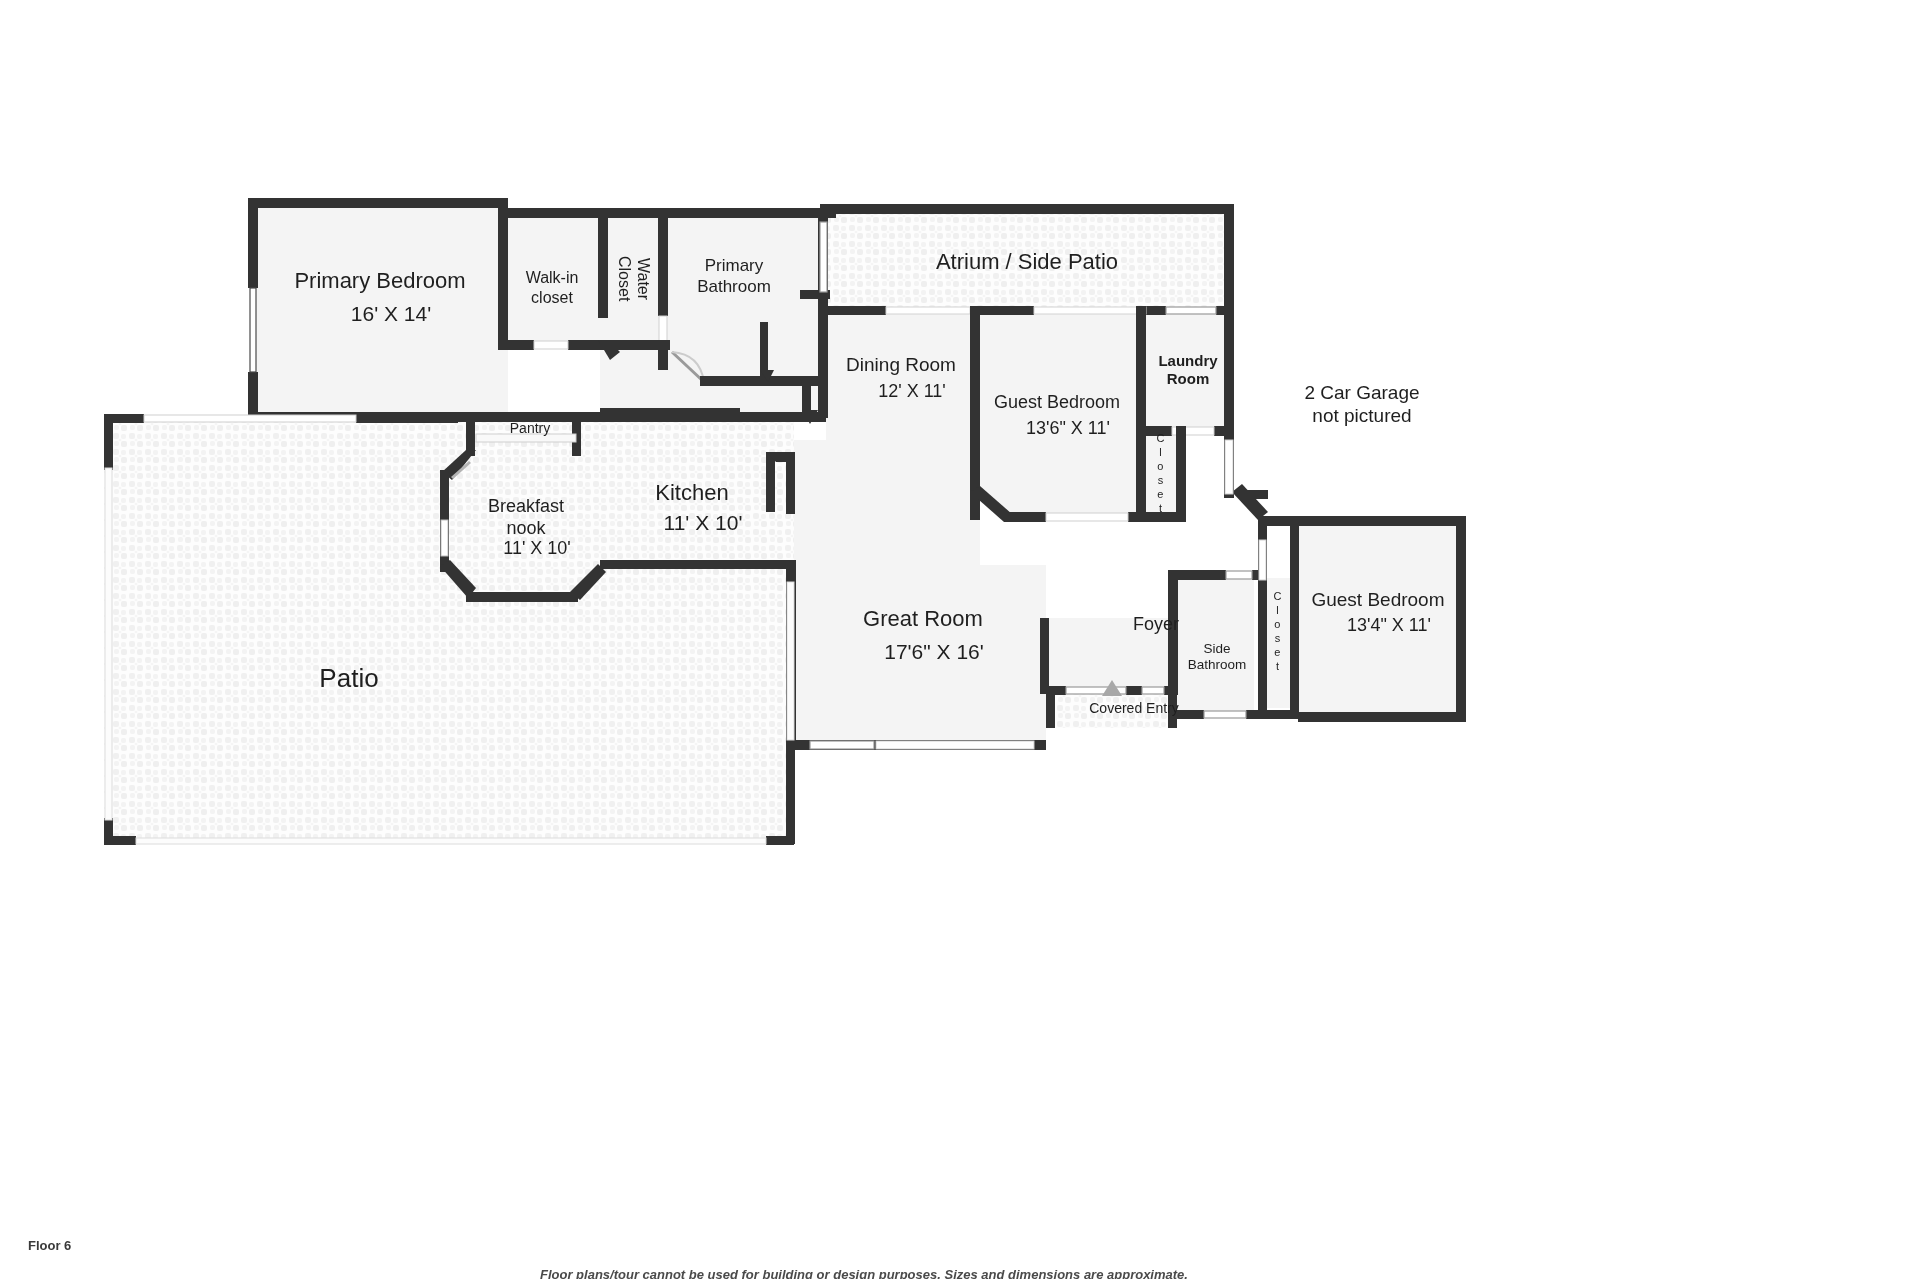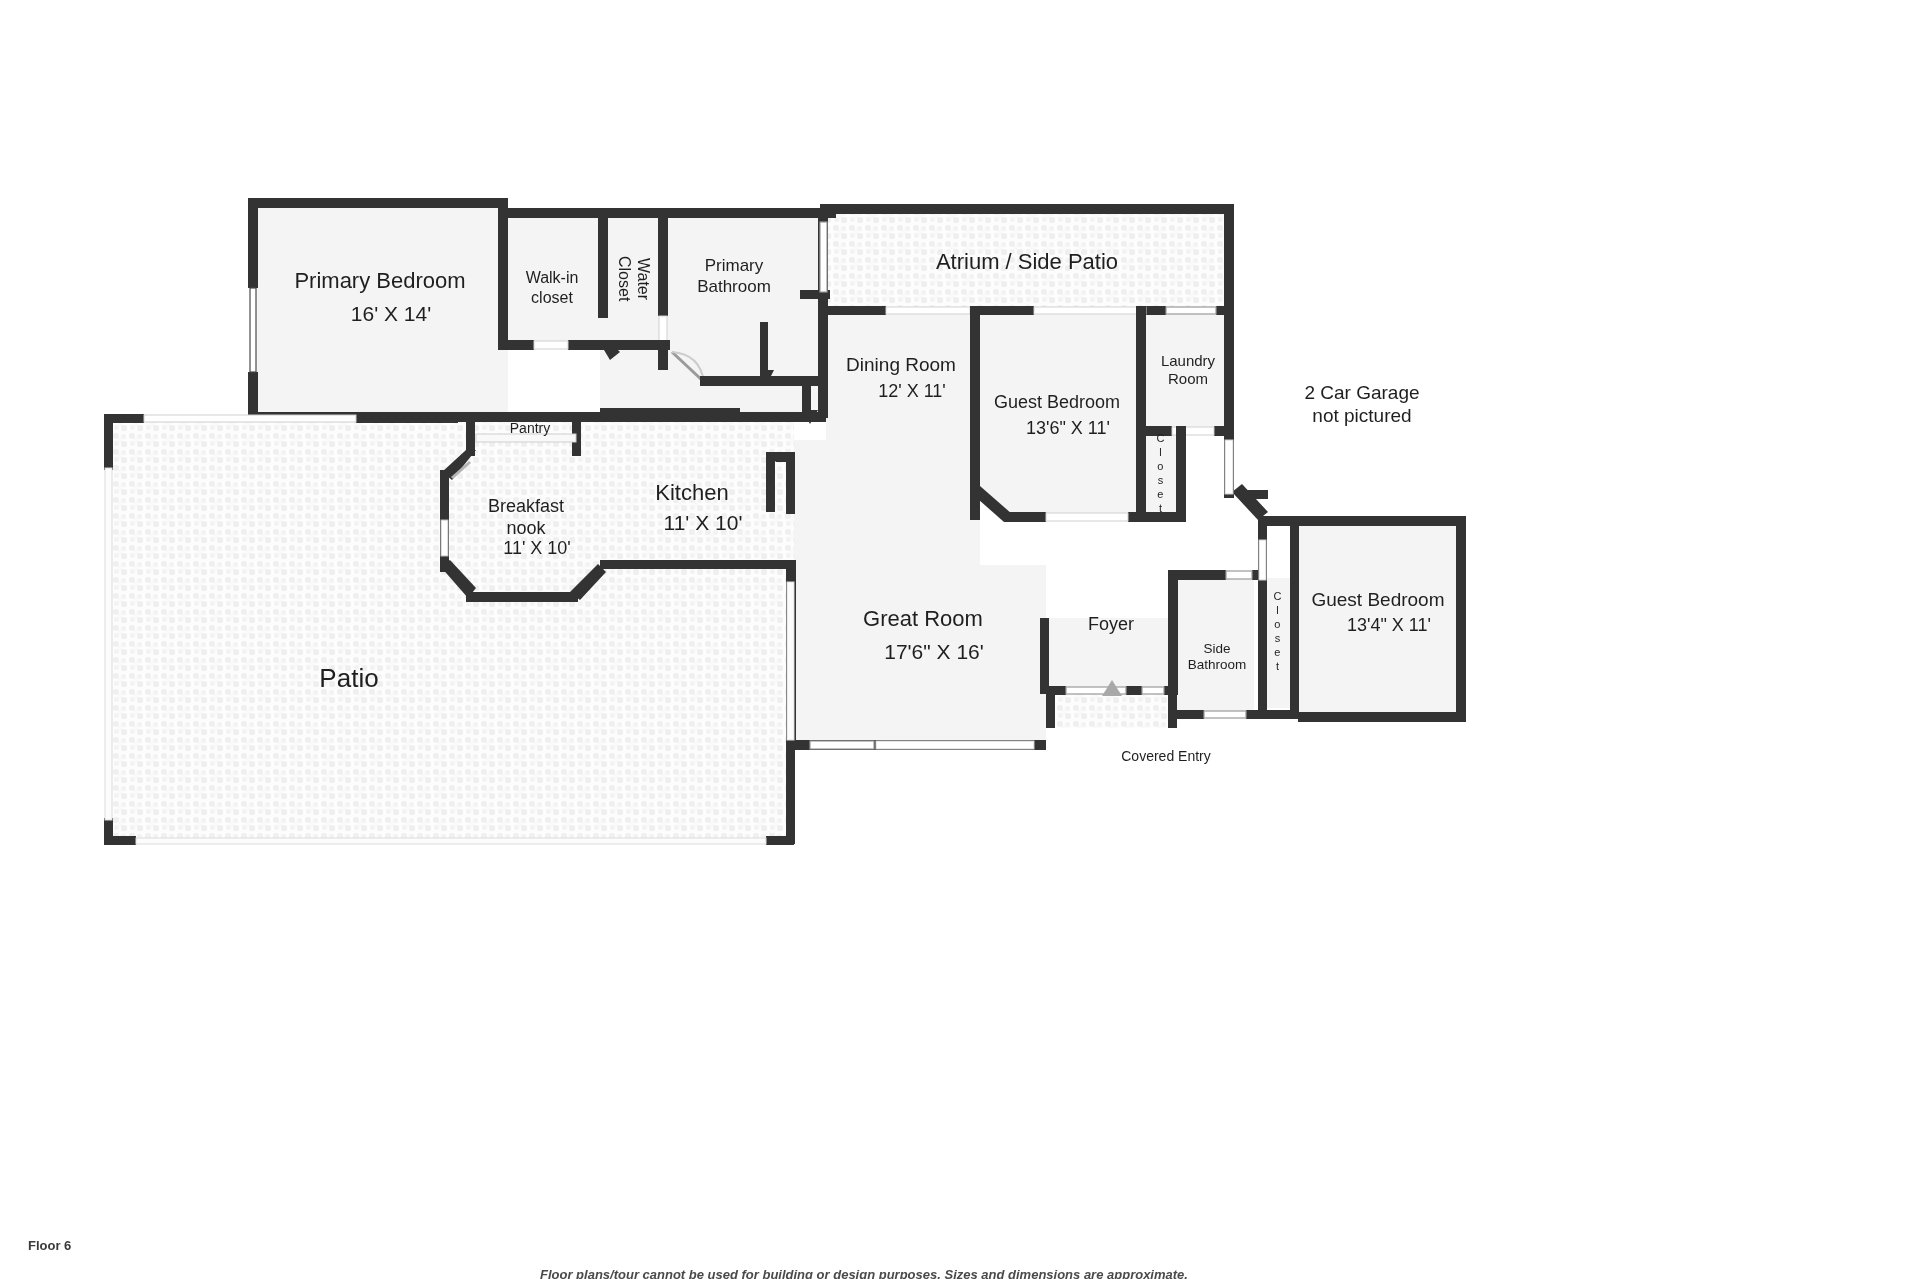--- a/index.html
+++ b/index.html
@@ -243,21 +243,21 @@
 Bathroom</div>
 
 <div class="label lname" style="left:862px;top:249px;width:330px;">Atrium / Side Patio</div>
 
 <div class="label lname" style="left:824px;top:353px;width:154px;font-size:19px;">Dining Room</div>
 <div class="label ldim" style="left:824px;top:381px;width:154px;font-size:18px;">12' X 11'</div>
 
 <div class="label lname" style="left:978px;top:392px;width:158px;font-size:18px;">Guest Bedroom</div>
 <div class="label ldim" style="left:978px;top:418px;width:158px;font-size:18px;">13'6" X 11'</div>
 
-<div class="label small" style="left:1146px;top:352px;width:84px;font-size:15px;">Laundry
+<div class="label small" style="left:1146px;top:352px;width:84px;font-size:15px;font-weight:bold;">Laundry
 Room</div>
 
 <div class="label tiny vertc" style="left:1153px;top:432px;height:84px;font-size:11px;">Closet</div>
 
 <div class="label lname" style="left:1262px;top:381px;width:200px;font-size:19px;">2 Car Garage
 not pictured</div>
 
 <div class="label tiny" style="left:480px;top:420px;width:100px;font-size:14px;">Pantry</div>
 
 <div class="label small" style="left:456px;top:496px;width:140px;font-size:18px;">Breakfast
@@ -265,23 +265,23 @@
 <div class="label ldim" style="left:456px;top:538px;width:140px;font-size:18px;">11' X 10'</div>
 
 <div class="label lname" style="left:612px;top:480px;width:160px;">Kitchen</div>
 <div class="label ldim" style="left:612px;top:510px;width:160px;">11' X 10'</div>
 
 <div class="label" style="left:256px;top:663px;width:186px;font-size:26px;">Patio</div>
 
 <div class="label lname" style="left:830px;top:606px;width:186px;">Great Room</div>
 <div class="label ldim" style="left:830px;top:639px;width:186px;">17'6" X 16'</div>
 
-<div class="label small" style="left:1050px;top:614px;width:122px;font-size:18px;">Foyer</div>
-
-<div class="label small" style="left:1101px;top:700px;width:130px;font-size:14px;margin-top:48px;">Covered Entry</div>
+<div class="label small" style="left:1050px;top:614px;width:122px;font-size:18px;padding-left:45px;">Foyer</div>
+
+<div class="label small" style="left:1069px;top:700px;width:130px;font-size:14px;">Covered Entry</div>
 
 <div class="label small" style="left:1178px;top:641px;width:78px;font-size:13.5px;">Side
 Bathroom</div>
 
 <div class="label tiny vertc" style="left:1270px;top:590px;height:84px;font-size:11px;">Closet</div>
 
 <div class="label lname" style="left:1290px;top:588px;width:176px;font-size:19px;">Guest Bedroom</div>
 <div class="label ldim" style="left:1290px;top:615px;width:176px;font-size:18px;">13'4" X 11'</div>
 
 <div id="footer-left">Floor 6</div>

